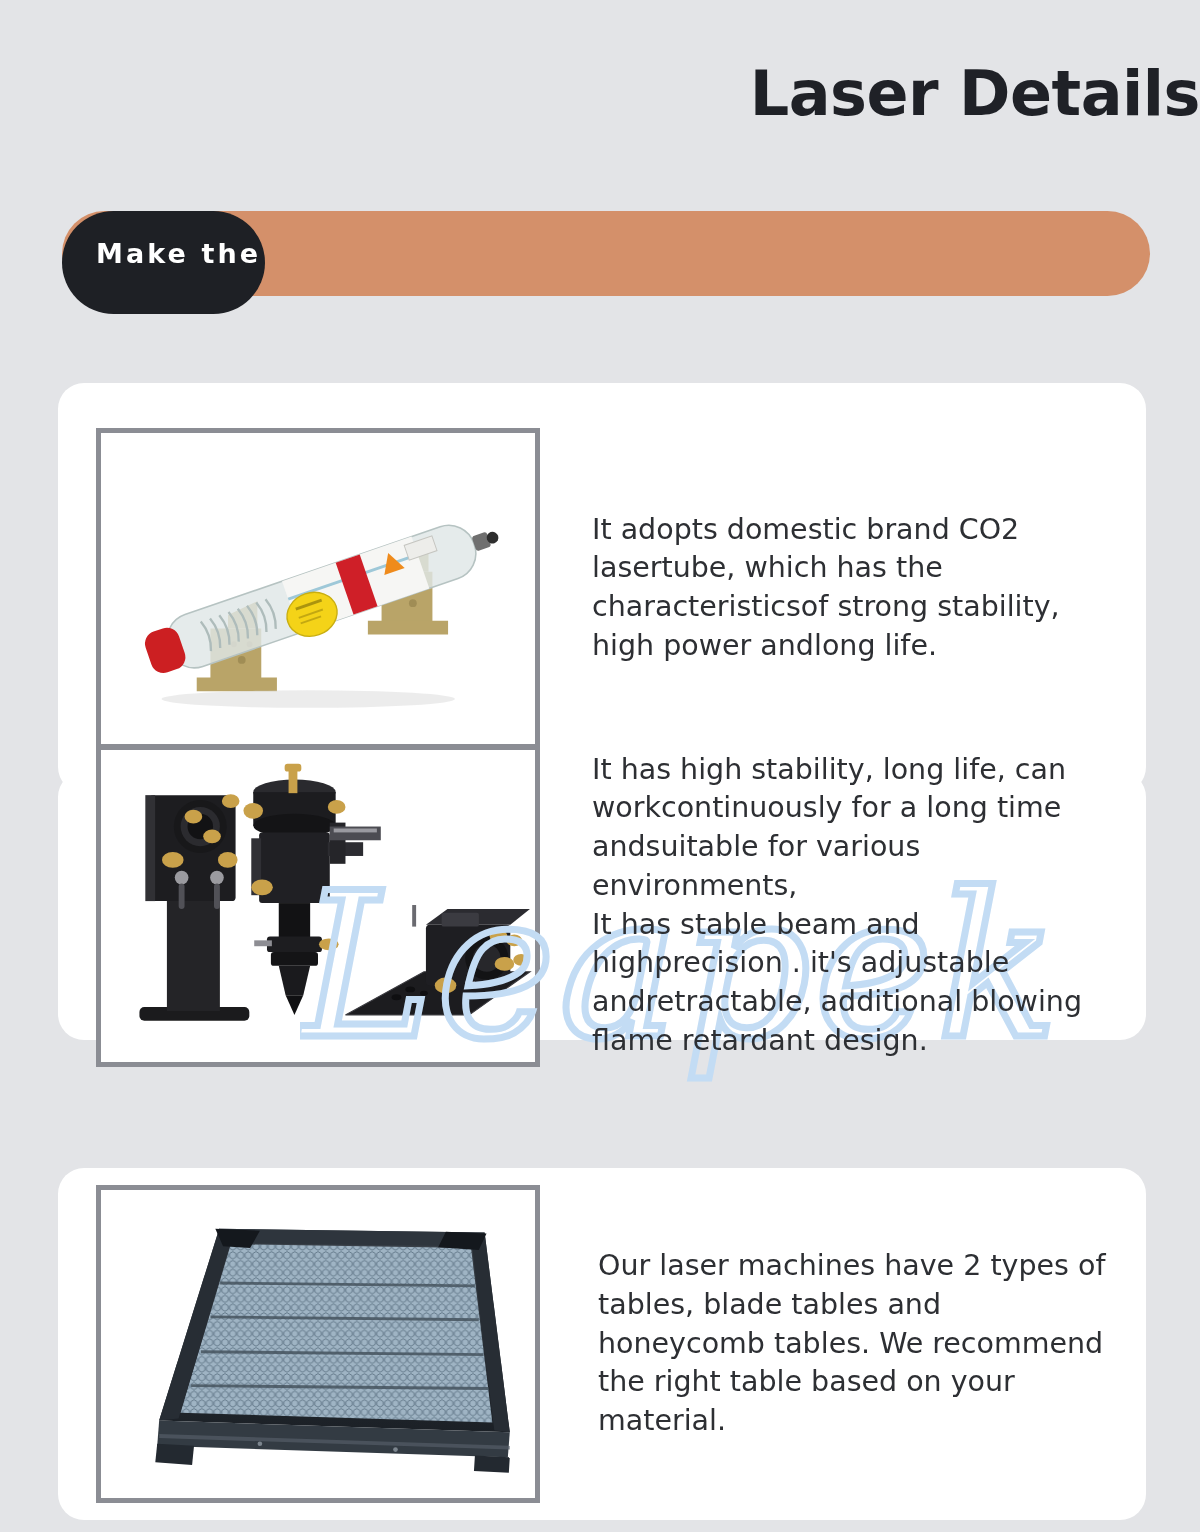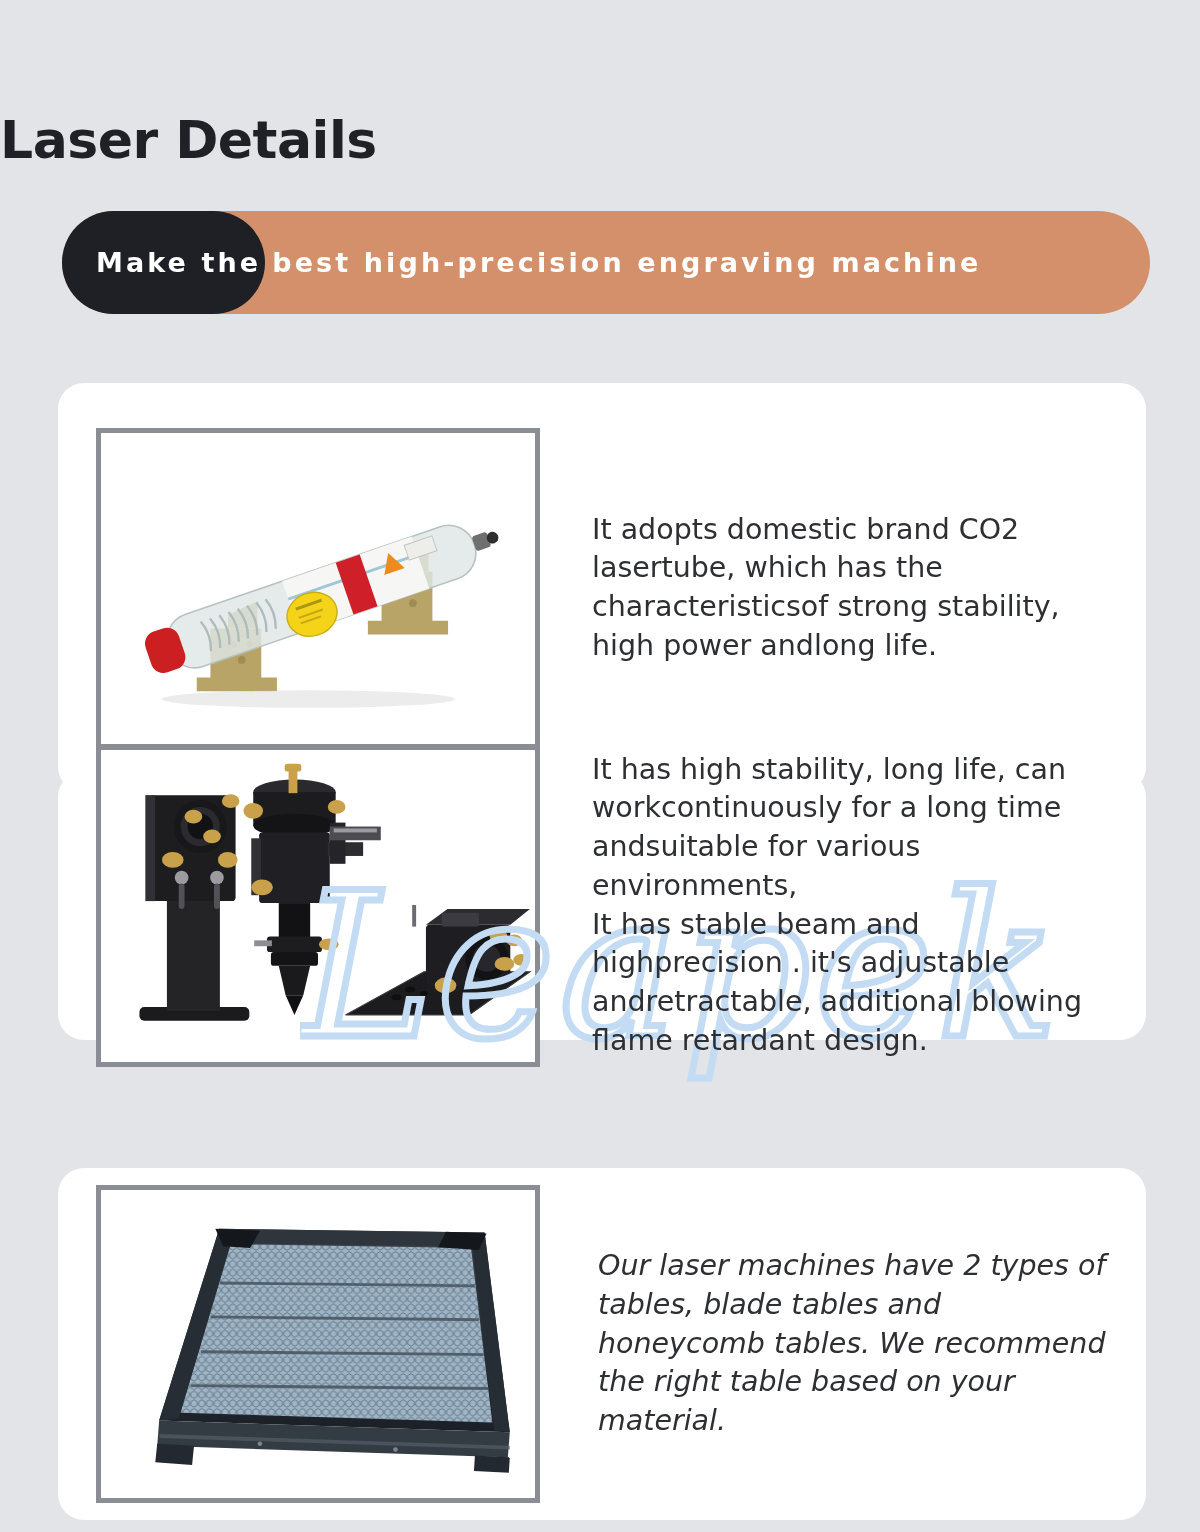--- a/index.html
+++ b/index.html
@@ -8,36 +8,36 @@
     width: 1200px;
     height: 1532px;
     background: #e3e4e7;
     font-family: "DejaVu Sans", "Liberation Sans", sans-serif;
     overflow: hidden;
     position: relative;
   }
 
   
   .page-title {
-    text-align: left;
-    font-size: 52px;
+    text-align: right;
+    font-size: 62px;
     font-weight: 700;
     color: #1f2127;
     letter-spacing: -0.5px;
-    padding-top: 112px;
+    padding-top: 60px;
     line-height: 1.1;
   }
 
   
   .banner {
     position: absolute;
     left: 62px;
     top: 211px;
     width: 1088px;
-    height: 103px;
+    height: 85px;
   }
   .banner-bar {
     position: absolute;
     inset: 0;
     background: #d4906a;
     border-radius: 52px;
   }
   .banner-text-wrap {
     position: absolute;
     inset: 0;
@@ -92,21 +92,21 @@
     position: absolute;
     left: 58px;
     width: 1088px;
     background: #ffffff;
     border-radius: 26px;
     display: flex;
     align-items: center;
   }
   #card-0 { top: 383px;  height: 410px; }
   #card-1 { top: 771px;  height: 269px; }
-  #card-2 { top: 1168px; height: 352px; font-style: italic; }
+  #card-2 { top: 1168px; height: 352px; }
 
   .card-figure {
     flex: 0 0 auto;
     margin-left: 38px;
     border: 5px solid #8b8d94;
     background: #ffffff;
     overflow: hidden;
     position: relative;
   }
   #card-0 .card-figure { width: 444px; height: 321px; }
@@ -131,21 +131,20 @@
 </head>
 <body>
 
 <h1 class="page-title">Laser Details</h1>
 
 <div class="banner">
   <div class="banner-bar"></div>
   <div class="banner-pill"></div>
   <div class="banner-text-wrap">
     <span class="banner-label lead">Make the</span>
-    <span class="banner-label">best high-precision engraving machine</span>
   </div>
 </div>
 
 <div class="card" id="card-0">
   <div class="card-figure">
     <svg viewBox="0 0 440 318" preserveAspectRatio="xMidYMid meet" aria-hidden="true">
       <rect width="440" height="318" fill="#ffffff"></rect>
 
       <g fill="#b9a468">
         <path d="M110 200 h52 v52 h-52 z"></path>

